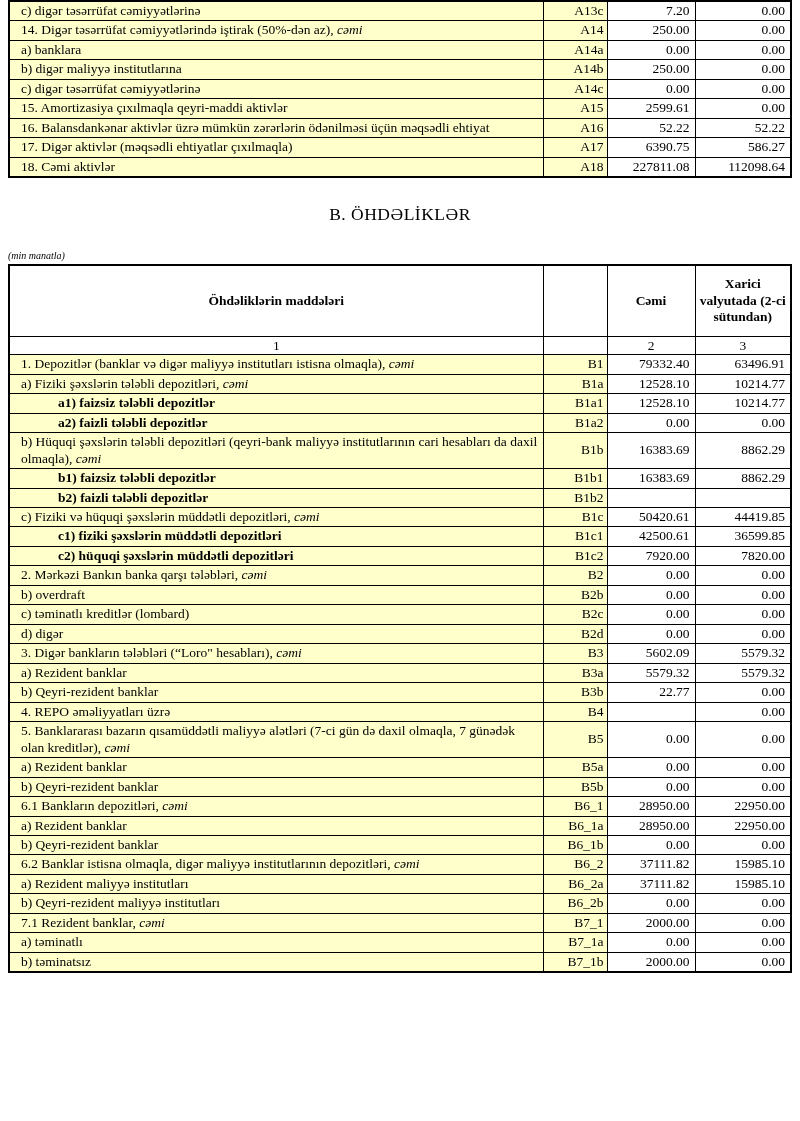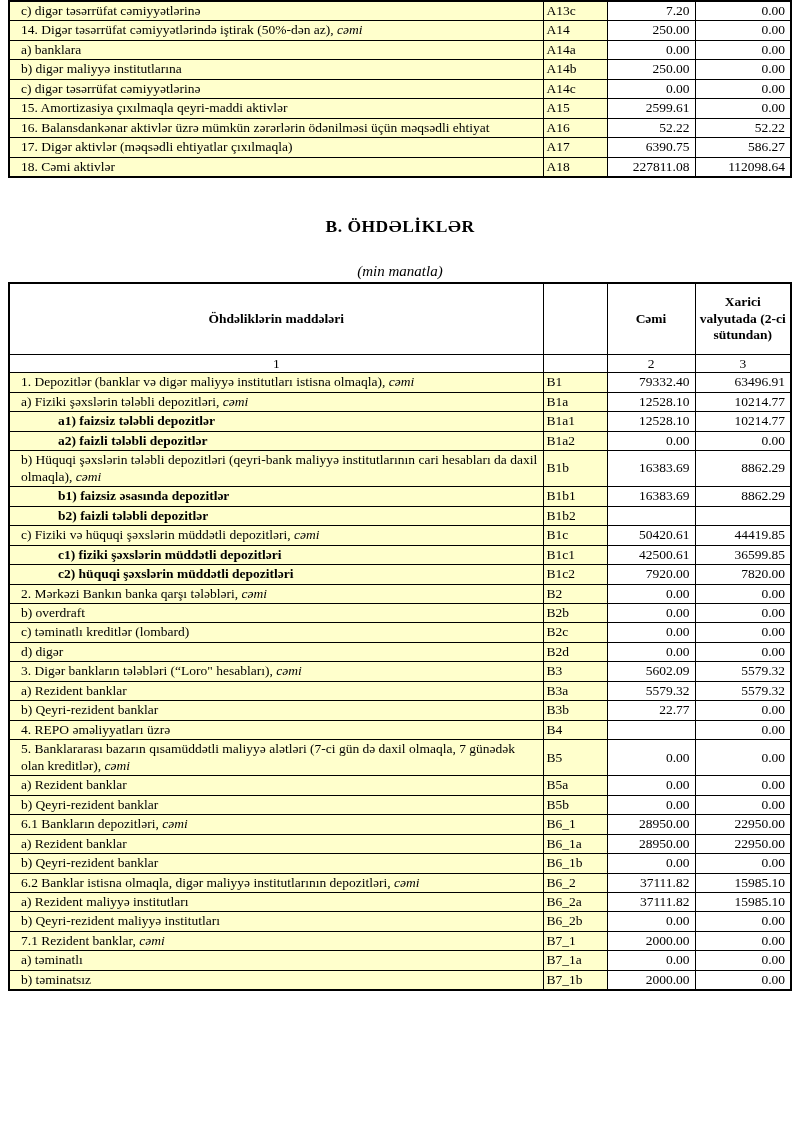--- a/index.html
+++ b/index.html
@@ -24,39 +24,39 @@
     padding: 1px 3px;
     vertical-align: middle;
     overflow: hidden;
   }
   col.c-label { width: auto; }
   col.c-code  { width: 64px; }
   col.c-total { width: 88px; }
   col.c-foreign { width: 96px; }
 
   td.label-cell { background: var(--cell-fill, #ffffcc); text-align: left; padding-left: 11px; }
-  td.code-cell  { background: var(--cell-fill, #ffffcc); text-align: left; }
+  td.code-cell  { background: var(--cell-fill, #ffffcc); text-align: right; }
   td.num-cell   { background: var(--value-fill, #ffffff); text-align: right; padding-right: 5px; }
 
   td.indent-1 { padding-left: 11px; }
   td.indent-2 { padding-left: 48px; font-weight: bold; }
 
   tr.bold-row td { font-weight: normal; }
 
   .section-title {
     text-align: center;
-    font-weight: bold;
+    font-weight: normal;
     font-size: 17.5px;
-    margin: 38px 0 24px 0;
+    margin: 26px 0 24px 0;
     letter-spacing: 0.5px;
   }
   .unit-note {
-    text-align: center;
+    text-align: left;
     font-style: italic;
-    font-size: 15px;
+    font-size: 10px;
     margin-bottom: 2px;
   }
 
   thead th { background: #ffffff; font-weight: bold; text-align: center; vertical-align: middle; }
   thead tr.header-row { height: 72px; }
   thead tr.colnum-row th { font-weight: normal; height: 18px; padding: 0 3px; }
   thead th.foreign-head { padding: 6px 4px; }
 </style>
 </head>
 <body>
@@ -178,21 +178,21 @@
           <td class="num-cell">0.00</td>
           <td class="num-cell">0.00</td>
         </tr>
         <tr>
           <td class="label-cell indent-1">b) Hüquqi şəxslərin tələbli depozitləri (qeyri-bank maliyyə institutlarının cari hesabları da daxil olmaqla), <span style="font-style: italic;">cəmi</span></td>
           <td class="code-cell">B1b</td>
           <td class="num-cell">16383.69</td>
           <td class="num-cell">8862.29</td>
         </tr>
         <tr>
-          <td class="label-cell indent-2">b1) faizsiz əsasında depozitlər</td>
+          <td class="label-cell indent-2">b1) faizsiz tələbli depozitlər</td>
           <td class="code-cell">B1b1</td>
           <td class="num-cell">16383.69</td>
           <td class="num-cell">8862.29</td>
         </tr>
         <tr>
           <td class="label-cell indent-2">b2) faizli tələbli depozitlər</td>
           <td class="code-cell">B1b2</td>
           <td class="num-cell"></td>
           <td class="num-cell"></td>
         </tr>

